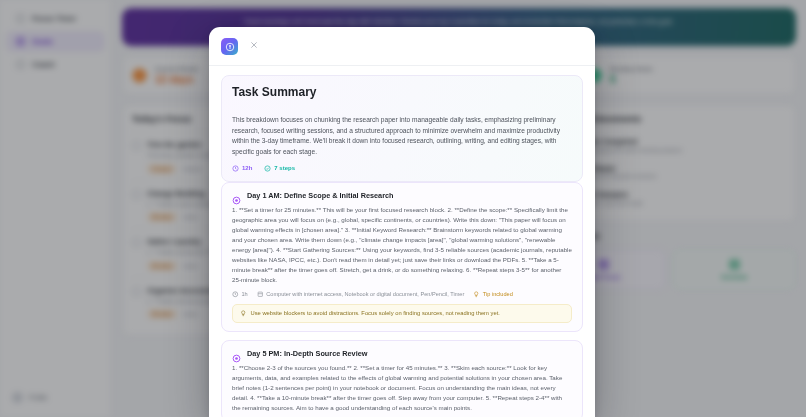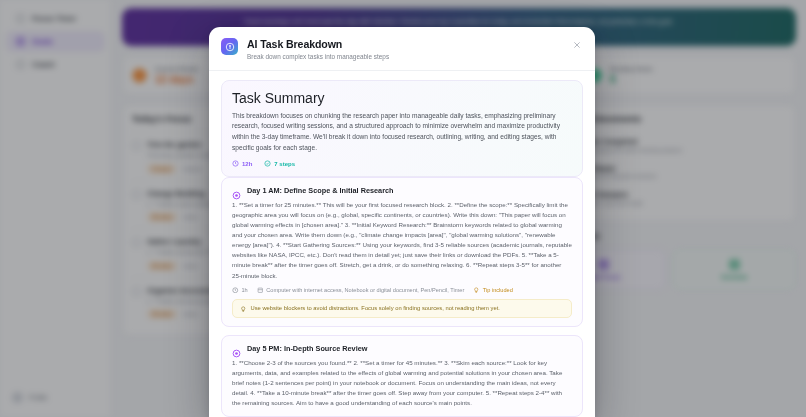--- a/index.html
+++ b/index.html
@@ -131,21 +131,21 @@
     display: flex; align-items: center; justify-content: center; cursor: pointer;
   }
   .m-close svg { width: 8px; height: 8px; }
 
   .m-body { flex: 1; overflow: hidden; padding: 9px 12px 0 12px; }
 
   .summary {
     border: 1px solid #ece9f8; border-radius: 8px; padding: 9px 10px;
     background: linear-gradient(110deg,#faf7ff 0%, #f6fbfb 100%);
   }
-  .summary-h { font-size: 14px; font-weight: 400; color: #1d2026; margin-bottom: 5px; }
+  .summary-h { font-size: 12px; font-weight: 700; color: #1d2026; margin-bottom: 16px; }
   .summary-p { font-size: 6.6px; line-height: 1.62; color: #4e535c; }
   .summary-meta { display: flex; gap: 12px; margin-top: 7px; }
   .chip { display: flex; align-items: center; gap: 3px; font-size: 6px; font-weight: 600; }
   .chip.violet { color: #8b5cf6; }
   .chip.teal { color: #14b8a6; }
   .chip svg { width: 7px; height: 7px; }
 
   .steps-head {
     display: flex; align-items: baseline; justify-content: space-between;
     margin: 11px 0 6px 0;
@@ -332,24 +332,20 @@
 
   <div class="modal">
 
     <div class="m-head">
       <div class="m-logo">
         <svg viewBox="0 0 24 24" fill="none" stroke="#ffffff" stroke-width="2">
           <circle cx="12" cy="12" r="9"></circle>
             <path d="M12 7v10M9.5 9.5h5"></path>
         </svg>
       </div>
-      <div class="m-titles">
-        <div class="m-title">AI Task Breakdown</div>
-        <div class="m-sub">Break down complex tasks into manageable steps</div>
-      </div>
       <div class="m-close">
         <svg viewBox="0 0 24 24" fill="none" stroke="currentColor" stroke-width="2.4" stroke-linecap="round">
           <path d="M5 5l14 14M19 5L5 19"></path>
         </svg>
       </div>
     </div>
 
     <div class="m-body">
 
       <div class="summary">

